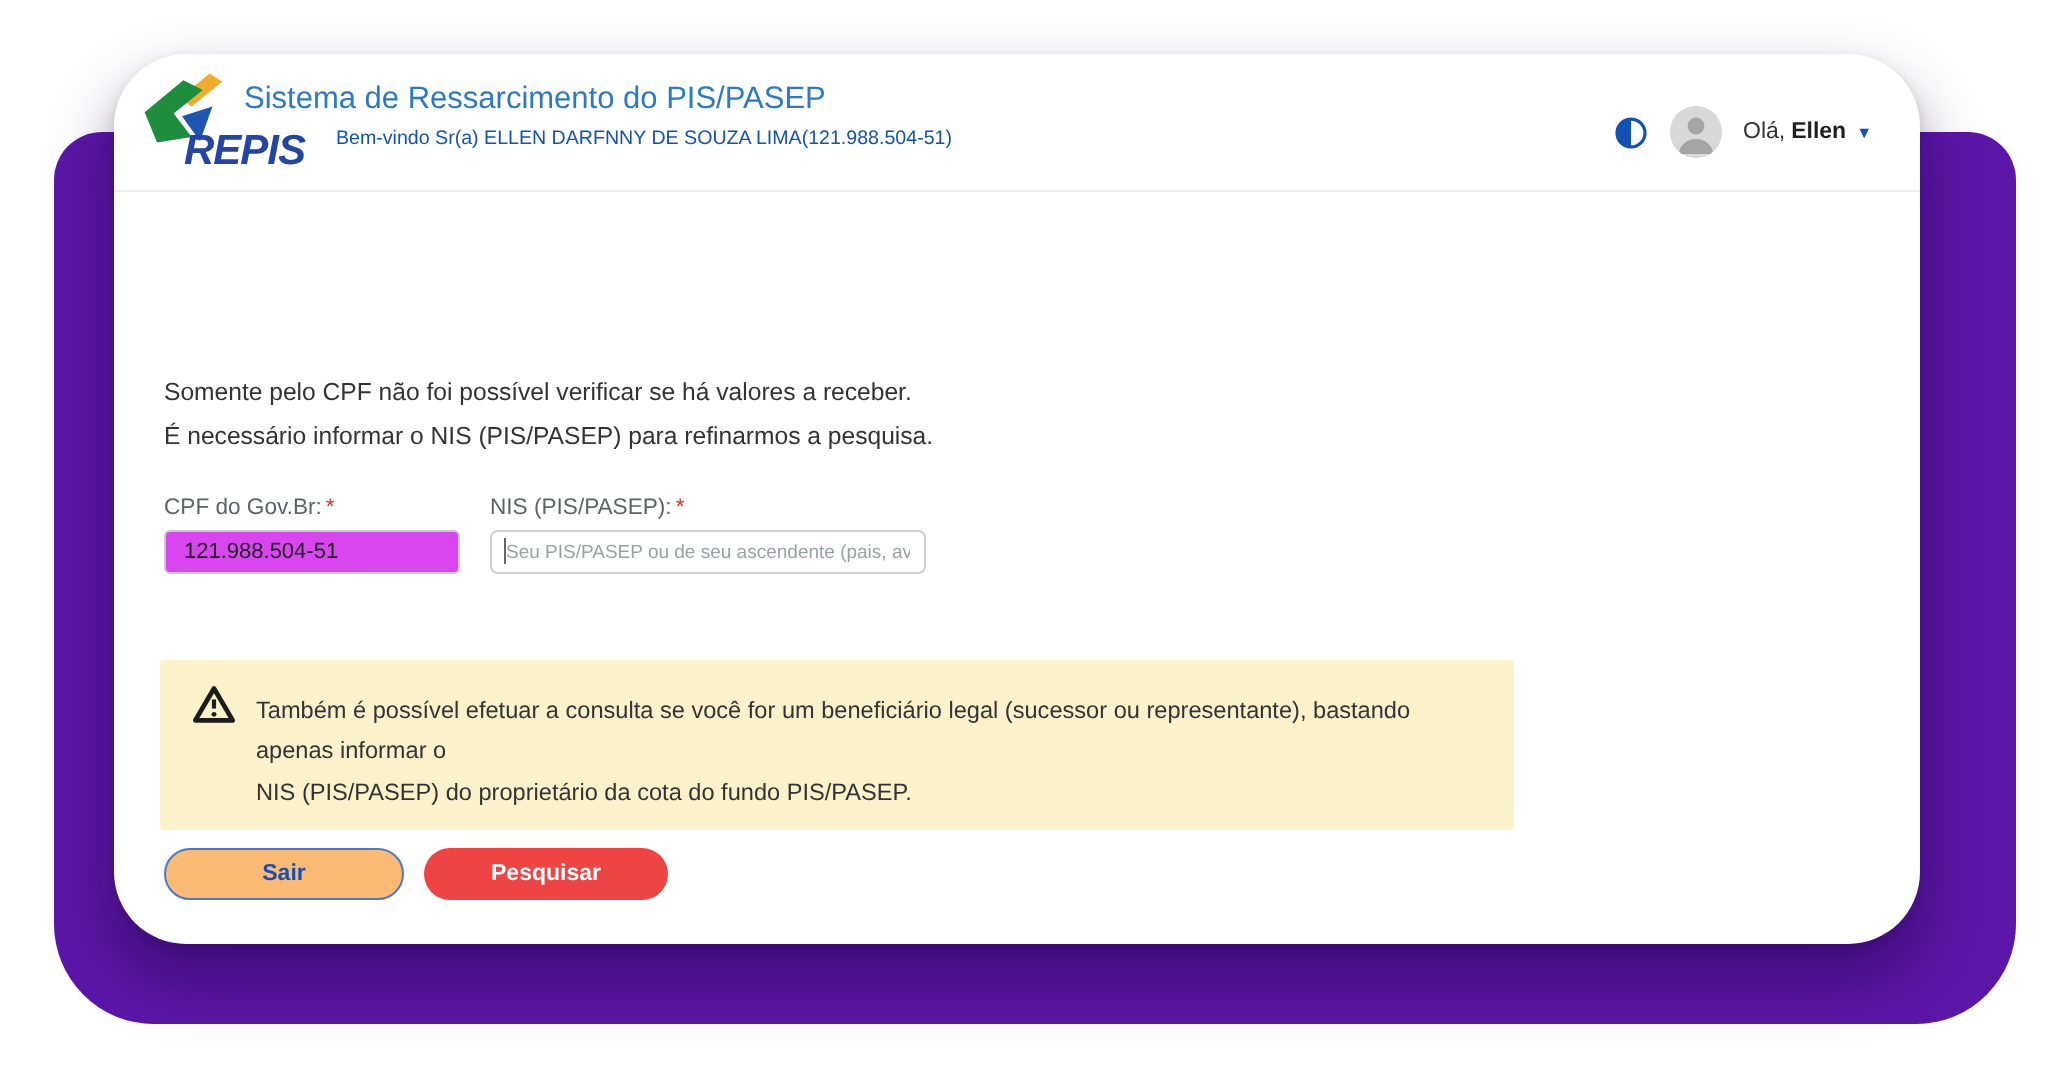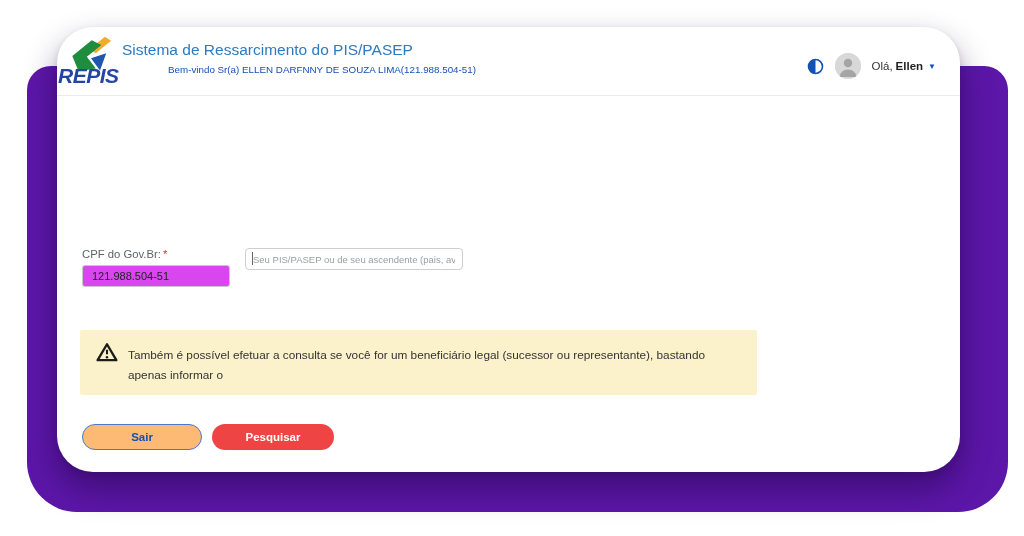--- a/index.html
+++ b/index.html
@@ -21,21 +21,21 @@
   }
   
   .card-header{
     position:absolute;top:0;left:0;right:0;height:68px;
     border-bottom:1px solid #ececec;border-radius:36px 36px 0 0;
   }
   .logo{position:absolute;left:1px;top:9px;width:72px;}
   .logo svg{display:block;margin-left:12px;}
   .logo-text{
     font-size:21px;font-weight:800;font-style:italic;color:#2545a4;
-    letter-spacing:-0.5px;line-height:1;margin-top:-7px;
+    letter-spacing:-0.5px;line-height:1;margin-top:-7px;padding-left:34px;
   }
   .titles{position:absolute;left:65px;top:14px;}
   .app-title{font-size:15.5px;color:#2c7ac2;font-weight:400;}
   .welcome{font-size:9.8px;color:#1351b4;margin-top:5px;margin-left:46px;}
   .user-area{
     position:absolute;right:24px;top:26px;display:flex;align-items:center;gap:11px;
   }
   .contrast-btn{width:17px;height:17px;display:block;cursor:pointer;background:none;border:none;padding:0;}
   .avatar{width:26px;height:26px;border-radius:50%;background:#d8d8d8;overflow:hidden;display:block;}
   .greeting{font-size:11.5px;color:#333;display:flex;align-items:center;cursor:pointer;justify-content:center;}
@@ -127,40 +127,46 @@
       <span class="greeting">
         <span class="prefix">Olá,</span>
         <span class="uname">Ellen</span>
         <span class="caret">▼</span>
       </span>
     </div>
 
   </div>
 
 
+  <div class="info-text">
+    <div>Somente pelo CPF não foi possível verificar se há valores a receber.</div>
+    <div>É necessário informar o NIS (PIS/PASEP) para refinarmos a pesquisa.</div>
+  </div>
 
   <div class="field field-cpf">
     <div class="field-label"><span>CPF do Gov.Br:</span><span class="req">*</span></div>
     <input class="input input-cpf" type="text" readonly="" value="121.988.504-51" style="">
   </div>
 
   <div class="field field-nis">
+    <div class="field-label"><span>NIS (PIS/PASEP):</span><span class="req">*</span></div>
     <span class="nis-wrap">
       <input class="input input-nis" type="text" placeholder="Seu PIS/PASEP ou de seu ascendente (pais, avós, etc.)" style="">
       <span class="text-cursor"></span>
     </span>
   </div>
 
   <div class="alert">
     <svg class="alert-icon" width="22" height="20" viewBox="0 0 24 22">
       <path d="M12 2.5 L22.3 20 H1.7 Z" fill="none" stroke="#1c1c1c" stroke-width="2.6" stroke-linejoin="round"></path>
       <line x1="12" y1="8.5" x2="12" y2="13.5" stroke="#1c1c1c" stroke-width="2.3"></line>
       <circle cx="12" cy="16.7" r="1.35" fill="#1c1c1c"></circle>
     </svg>
     <div>Também é possível efetuar a consulta se você for um beneficiário legal (sucessor ou representante), bastando apenas informar o</div>
+    <div>NIS (PIS/PASEP) do proprietário da cota do fundo PIS/PASEP.</div>
   </div>
 
   <div class="actions">
     <button class="btn btn-exit">Sair</button>
     <button class="btn btn-search">Pesquisar</button>
   </div>
 
 </div>
 
 </body></html>

